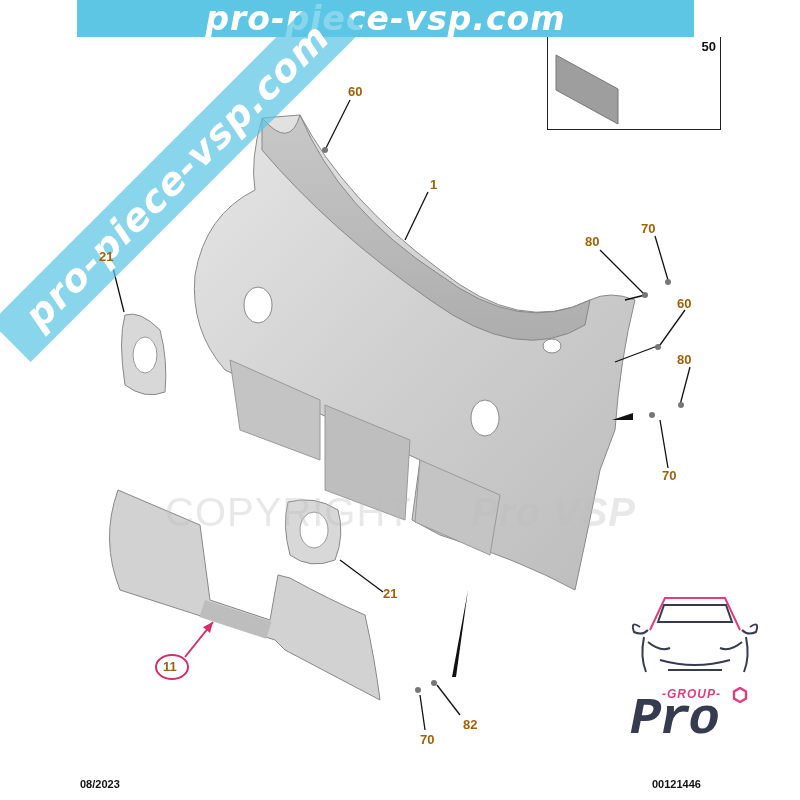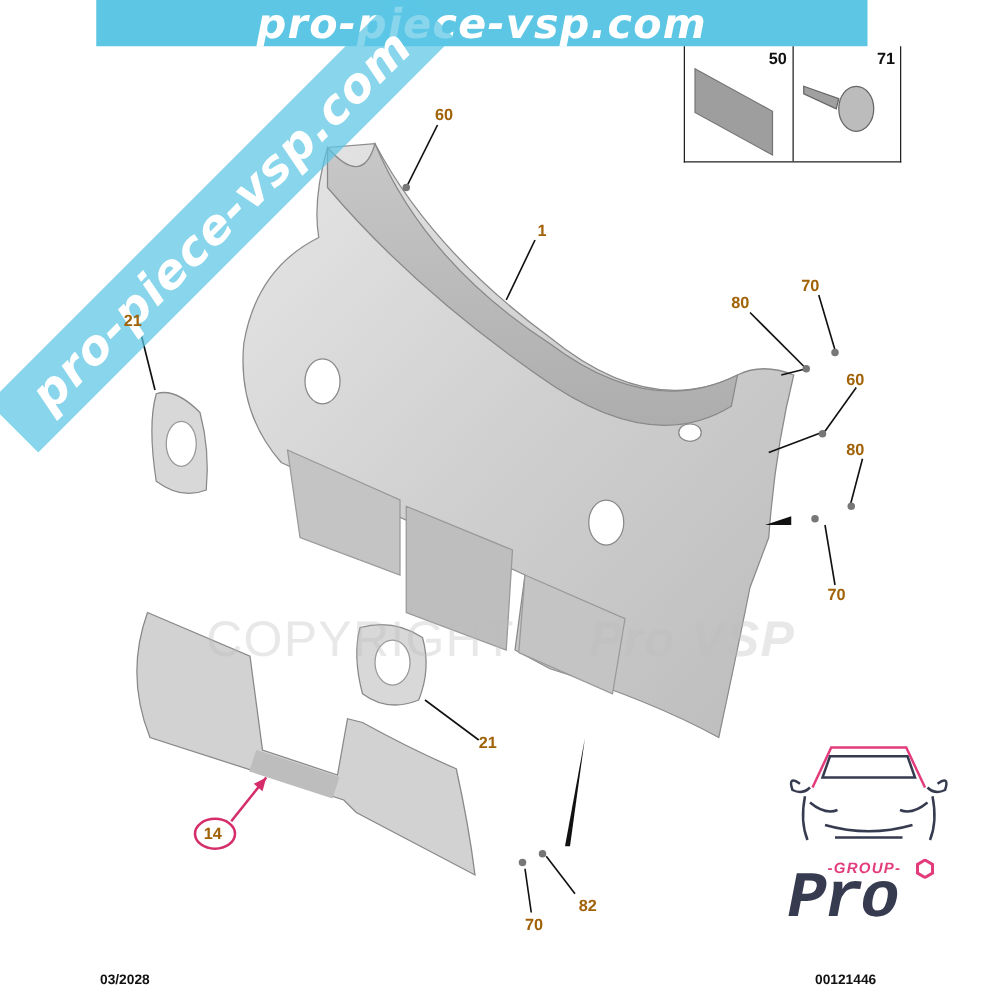--- a/index.html
+++ b/index.html
@@ -113,62 +113,55 @@
   </g>
 </svg>
 
 <div class="inset">
   <div class="inset-cell">
     <span class="inset-num">50</span>
     <svg width="80" height="90" style="left:0;top:0;">
       <path d="M8,18 L70,52 L70,87 L8,53 Z" fill="#9e9e9e" stroke="#777"></path>
     </svg>
   </div>
-  <div class="inset-cell">
-    <span class="inset-num">71</span>
-    <svg width="66" height="90" style="left:0;top:0;">
-      <path d="M8,32 L36,42 L34,50 L8,38 Z" fill="#a0a0a0" stroke="#666"></path>
-      <ellipse cx="50" cy="50" rx="14" ry="18" fill="#bcbcbc" stroke="#666"></ellipse>
-    </svg>
-  </div>
 </div>
 
 <div class="diag-watermark">
   <span class="diag-text">pro-piece-vsp.com</span>
 </div>
 
 <div class="copyright">
   <span>COPYRIGHT</span>
   <span class="brand">Pro VSP</span>
 </div>
 
 <span class="callout" style="left:348px;top:85px;">60</span>
 <span class="callout" style="left:430px;top:178px;">1</span>
 <span class="callout" style="left:99px;top:250px;">21</span>
 <span class="callout" style="left:585px;top:235px;">80</span>
 <span class="callout" style="left:641px;top:222px;">70</span>
 <span class="callout" style="left:677px;top:297px;">60</span>
 <span class="callout" style="left:677px;top:353px;">80</span>
 <span class="callout" style="left:662px;top:469px;">70</span>
 <span class="callout" style="left:383px;top:587px;">21</span>
-<span class="callout" style="left:163px;top:660px;">14</span>
+<span class="callout" style="left:163px;top:660px;">11</span>
 <span class="callout" style="left:463px;top:718px;text-align:right;">82</span>
 <span class="callout" style="left:420px;top:733px;">70</span>
 
 <div class="logo">
   <svg width="150" height="100" style="left:0;top:0;">
     <path d="M30,38 L45,6 L105,6 L120,38" fill="none" stroke="#e23c7d" stroke-width="2"></path>
     <path d="M38,30 L44,13 L106,13 L112,30 Z" fill="none" stroke="#363b50" stroke-width="2"></path>
     <path d="M20,35 Q10,28 14,40 Q22,44 28,38" fill="none" stroke="#363b50" stroke-width="2"></path>
     <path d="M130,35 Q140,28 136,40 Q128,44 122,38" fill="none" stroke="#363b50" stroke-width="2"></path>
     <path d="M24,45 Q20,65 26,80 M126,45 Q130,65 124,80" fill="none" stroke="#363b50" stroke-width="2"></path>
     <path d="M28,50 Q40,60 50,56 M122,50 Q110,60 100,56" fill="none" stroke="#363b50" stroke-width="2"></path>
     <path d="M40,68 Q75,78 110,68 M48,78 L102,78" fill="none" stroke="#363b50" stroke-width="2"></path>
   </svg>
   <span class="logo-group">-GROUP-</span>
   <svg width="16" height="16" style="left:112px;top:95px;">
     <polygon points="8,1 14,4.5 14,11.5 8,15 2,11.5 2,4.5" fill="none" stroke="#e23c7d" stroke-width="2.4"></polygon>
   </svg>
   <span class="logo-pro">Pro</span>
 </div>
 
-<span class="footer" style="left:80px;top:778px;">03/2028</span>
+<span class="footer" style="left:80px;top:778px;">08/2023</span>
 <span class="footer" style="left:652px;top:778px;">00121446</span>
 
 </body></html>

